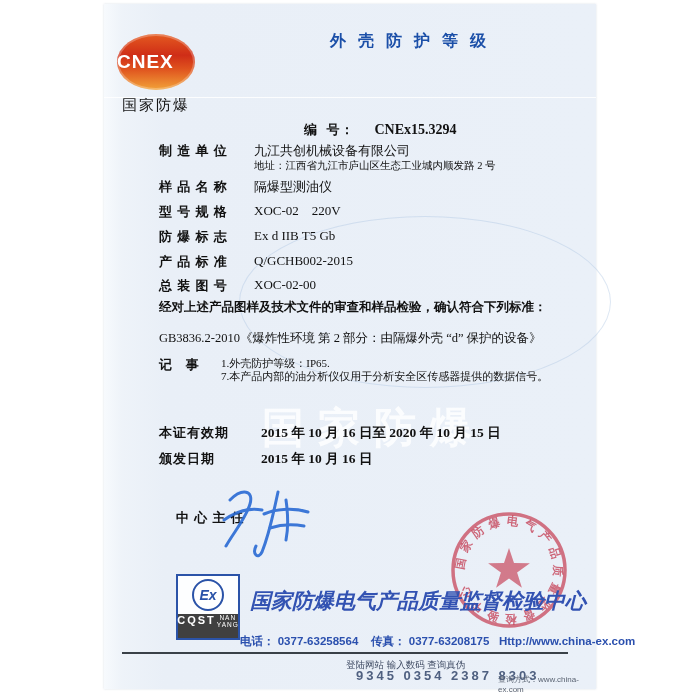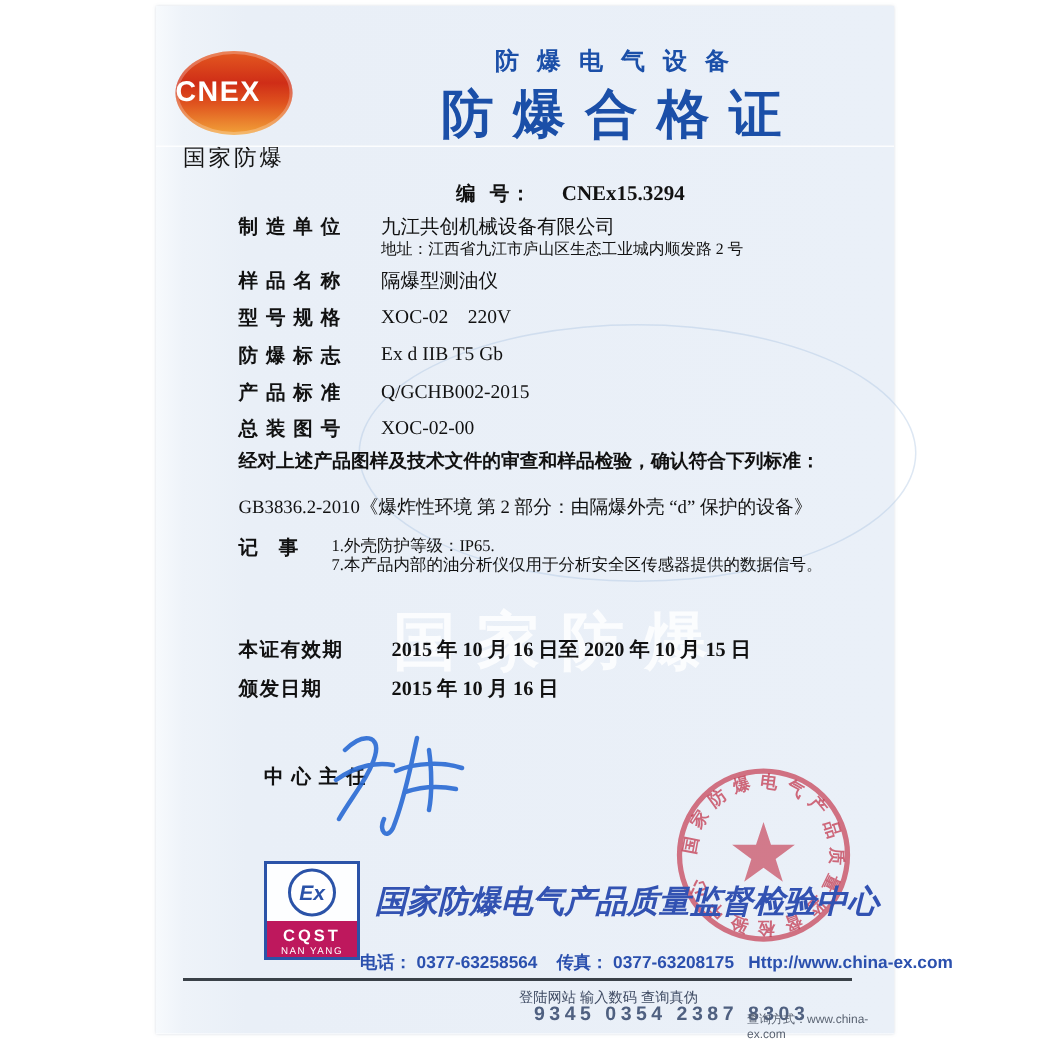--- a/index.html
+++ b/index.html
@@ -53,22 +53,22 @@
     left:72px;top:570px;width:60px;height:62px;border:2px solid #2b53a8;background:#fdfeff;
     display:flex;flex-direction:column;align-items:center;
     font-family:"Liberation Sans","DejaVu Sans",sans-serif;
   }
   .badge .ex-circle{
     margin-top:3px;width:28px;height:28px;border:2.5px solid #2b53a8;border-radius:50%;
     display:flex;align-items:center;justify-content:center;
     color:#2b53a8;font-weight:bold;font-style:italic;font-size:14px;background:#fff;
   }
   .badge .band{
-    margin-top:3px;width:100%;flex:1;background:#be185d;color:#fff;text-align:center;
-    display:flex;flex-direction:column;justify-content:flex-end;gap:1px;
+    margin-top:3px;width:100%;flex:1;background:#404040;color:#fff;text-align:center;
+    display:flex;justify-content:center;gap:1px;
   }
   .badge .band .cqst{font-size:11px;font-weight:bold;letter-spacing:2px;}
   .badge .band .ny{font-size:6.5px;letter-spacing:1px;}
   .center-name{
     left:146px;top:583px;width:336px;
     color:#3252b2;font-weight:bold;font-style:italic;font-size:21px;white-space:nowrap;
   }
   .contact{
     color:#2b50ae;font-weight:bold;font-size:11.5px;white-space:pre;text-align:center;
     font-family:"Liberation Sans","DejaVu Sans",sans-serif;
@@ -103,22 +103,21 @@
 <body>
 
 <div class="paper">
 
   <div class="abs" style="left:13px;top:30px;">
     <div class="logo-oval">
       <span>CNEX</span>
     </div>
     <div class="logo-caption" style="margin-top:6px;">国家防爆</div>
   </div>
-  <div class="abs subtitle">防爆电气设备</div>
-  <div class="abs title">防爆合格证</div>
+  <div class="abs subtitle">外壳防护等级</div>
   <div class="abs header-line"></div>
 
   <div class="abs wm-ellipse"></div>
   <div class="abs wm-text">国家防爆</div>
 
   <div class="abs" style="left:200px;top:116px;">
     <span class="lbl">编  号：</span>
     <span class="val bold" style="margin-left:16px;font-size:14px;">CNEx15.3294</span>
   </div>
 

